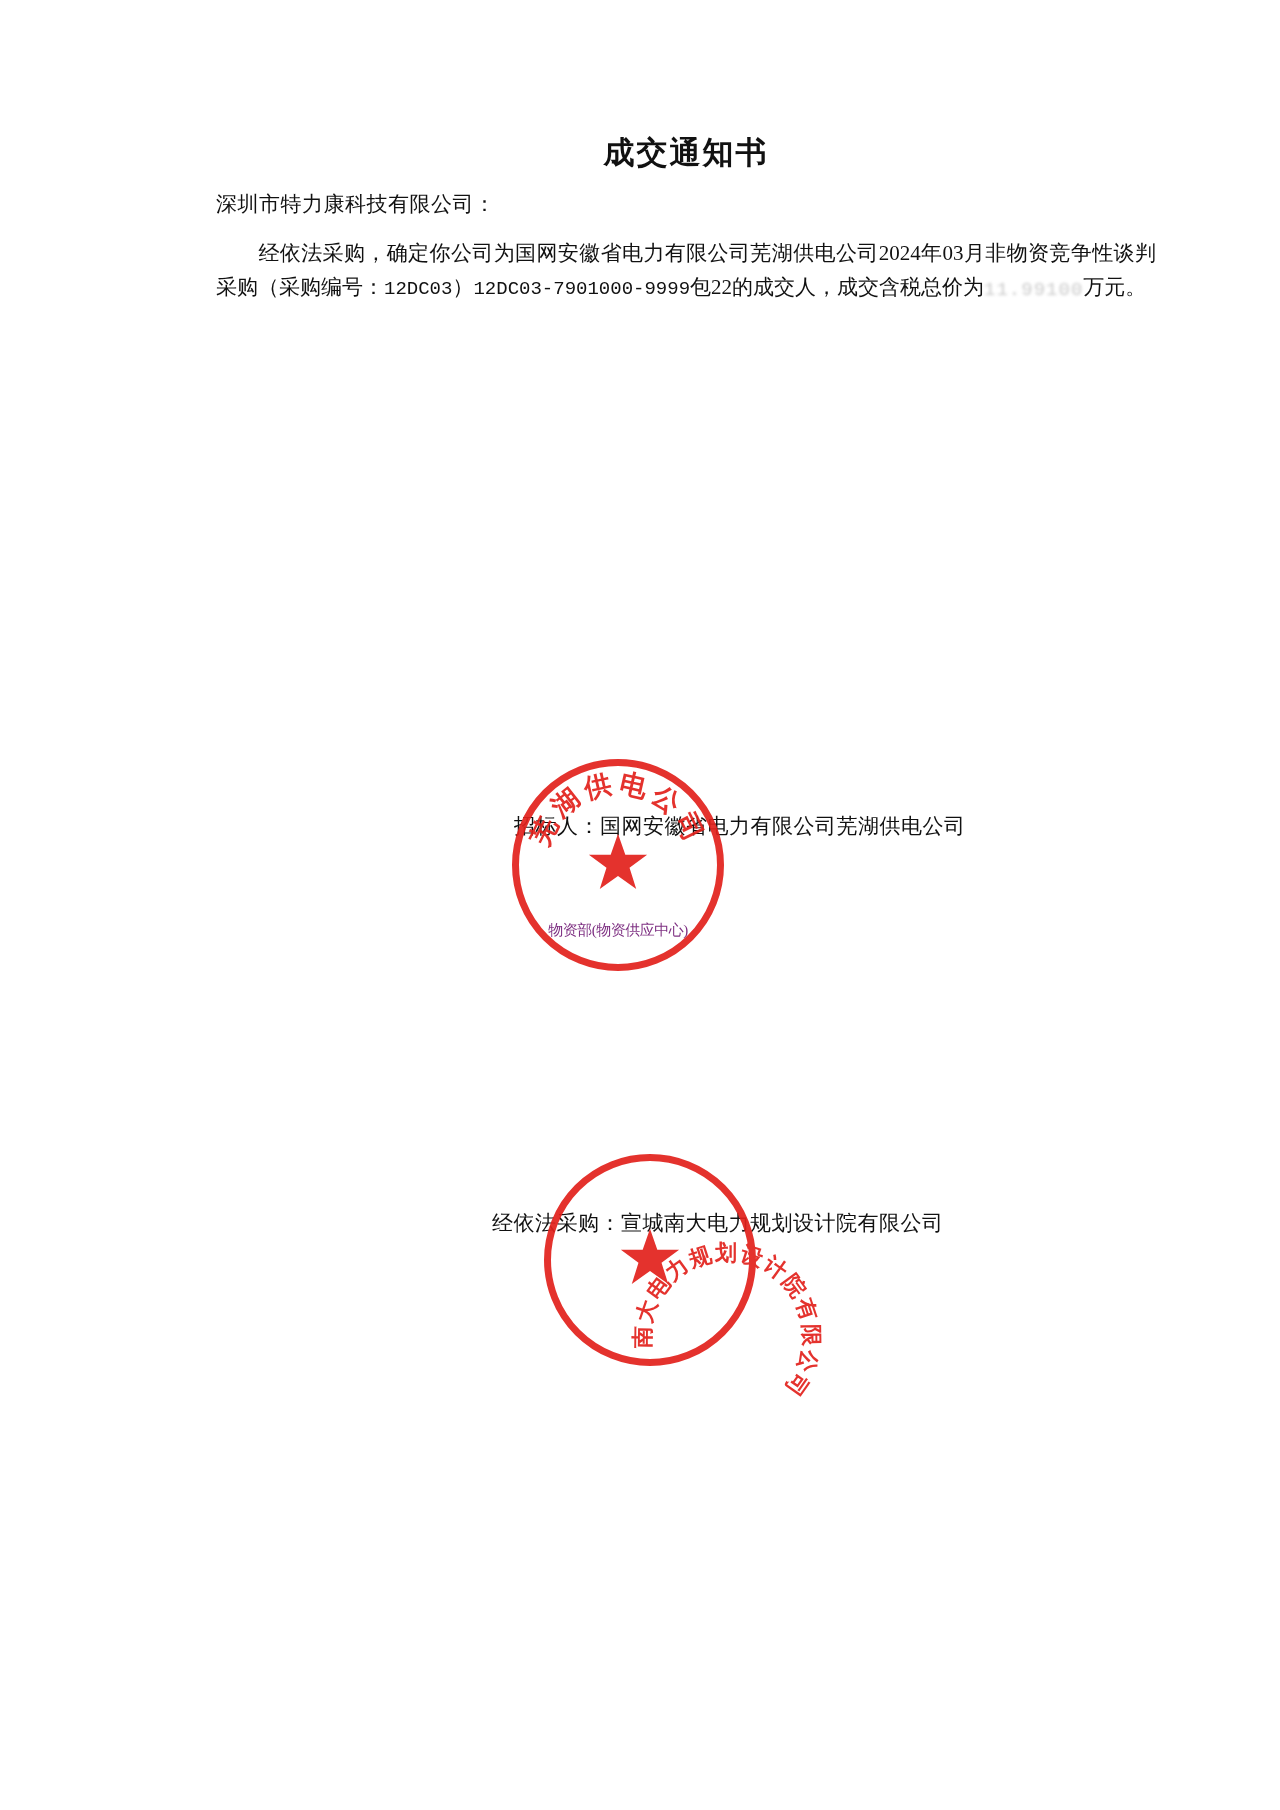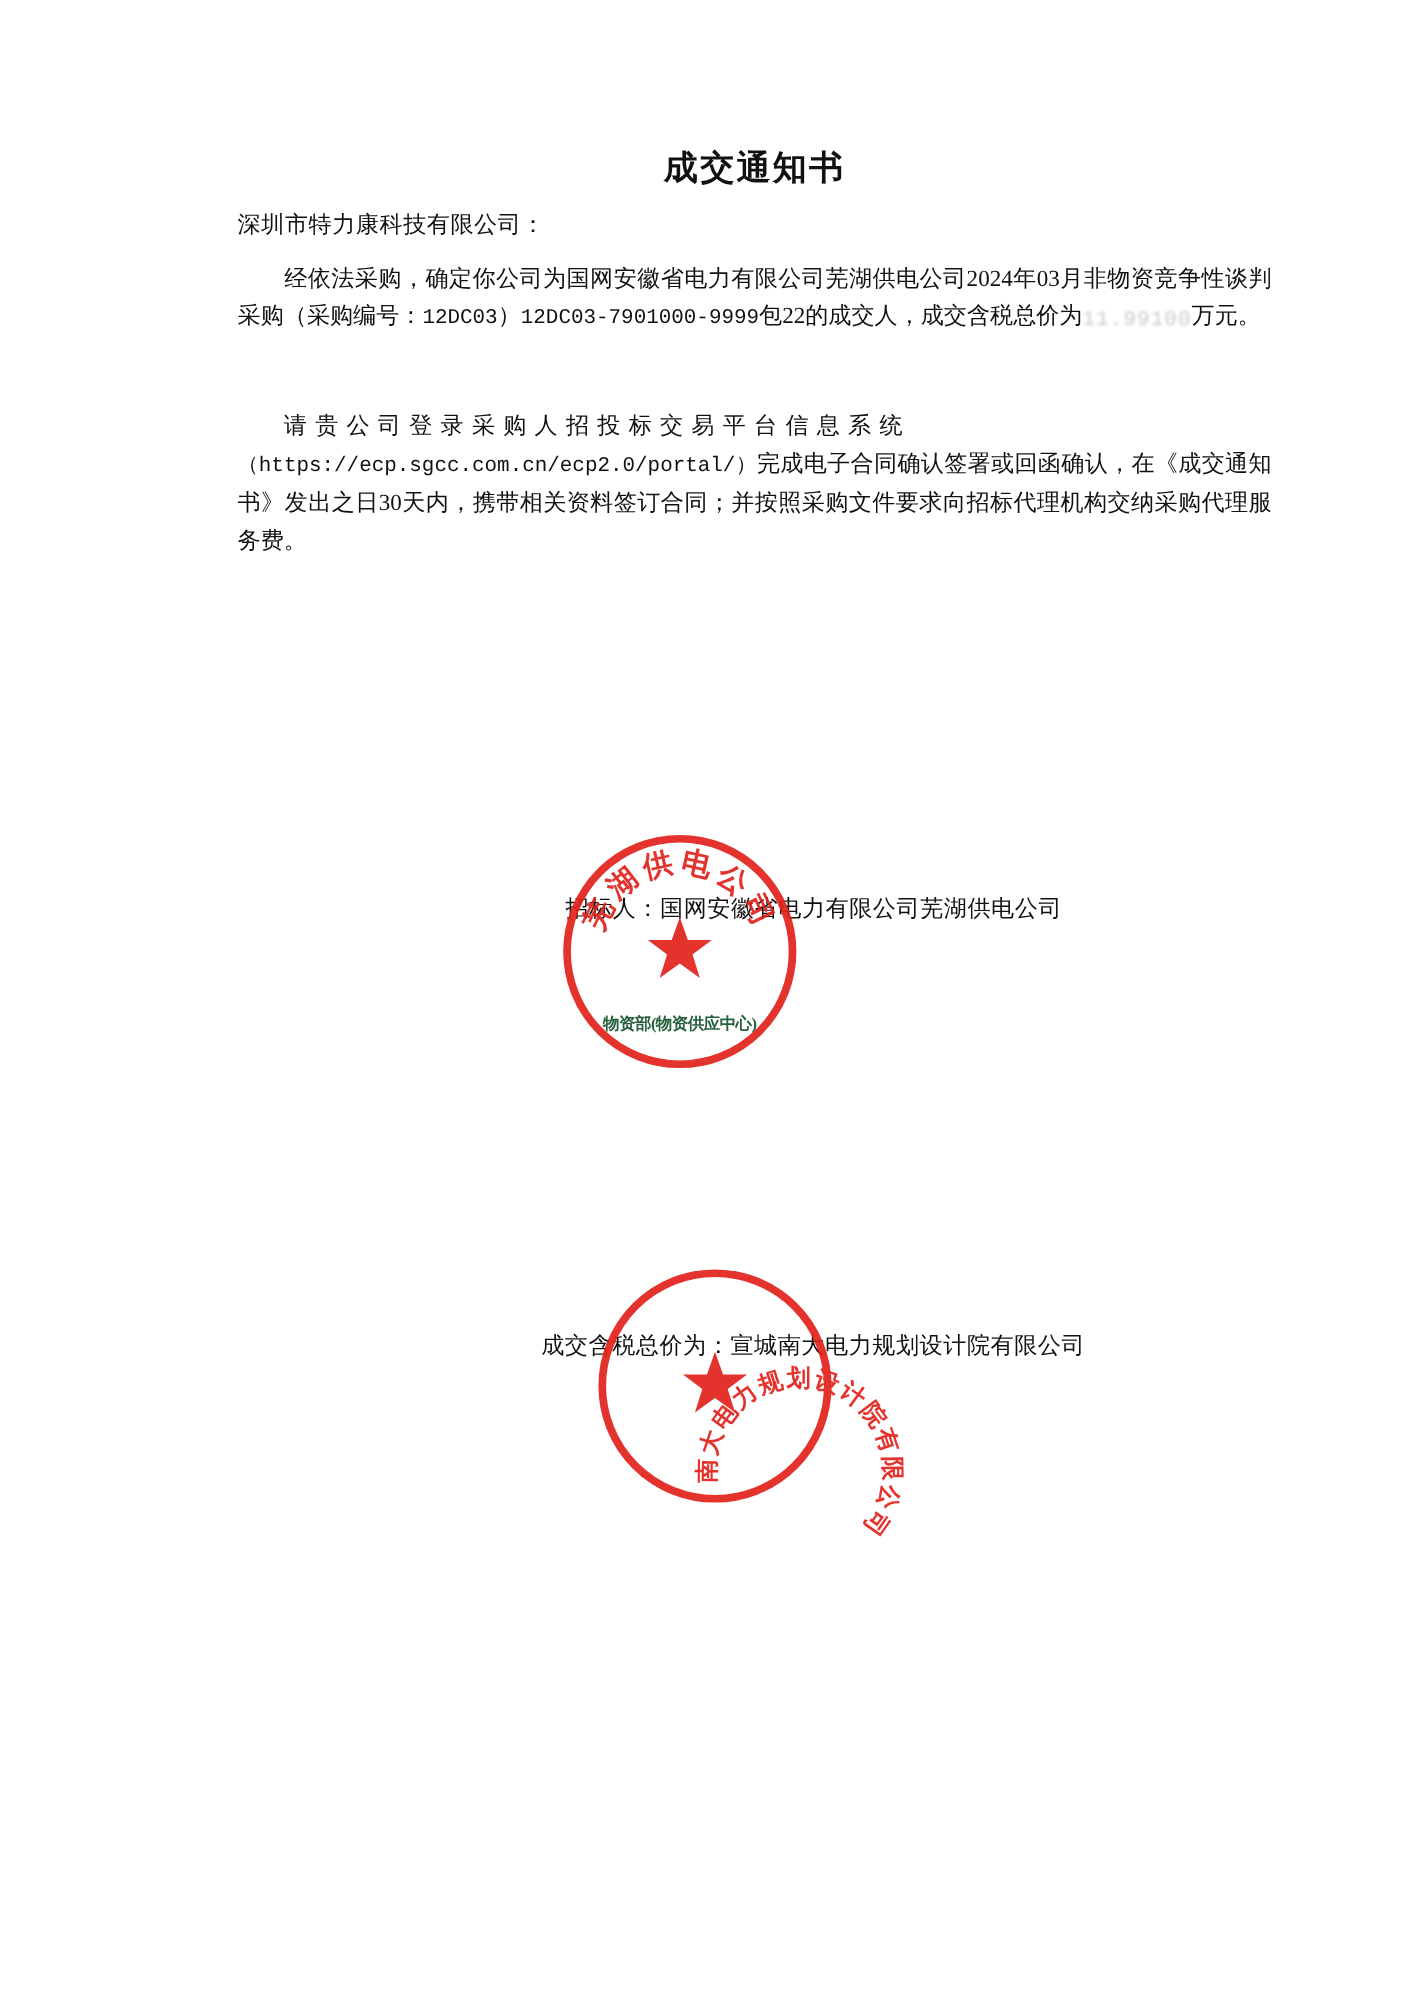--- a/index.html
+++ b/index.html
@@ -128,44 +128,40 @@
     fill: #e2211c;
     font-family: "Liberation Serif", "DejaVu Serif", serif;
     font-weight: bold;
   }
   .seal-bottom-text {
     position: absolute;
     left: 0;
     bottom: 24px;
     width: 100%;
     text-align: center;
-    color: #14532d;
+    color: #701a75;
     font-size: 15px;
-    font-weight: bold;
+    font-weight: normal;
     font-family: "Liberation Serif", "DejaVu Serif", serif;
     letter-spacing: -0.5px;
   }
 </style>
 </head>
 <body>
 
 <div class="page">
 
   <div class="doc-title">成交通知书</div>
 
   <div class="addressee">深圳市特力康科技有限公司：</div>
 
   <div class="para" id="para1">
     <span class="indent"></span><span>经依法采购，确定你公司为国网安徽省电力有限公司芜湖供电公司2024年03月非物资竞争性谈判采购（采购编号：</span><span class="mono">12DC03</span><span>）</span><span class="mono">12DC03-7901000-9999</span><span>包22的成交人，成交含税总价为</span><span class="amount-blur">11.99100</span><span>万元。</span>
   </div>
 
-  <div class="para" id="para2">
-    <span class="indent"></span><span class="spread">请贵公司登录采购人招投标交易平台信息系统</span><br>
-    <span class="mono">（https://ecp.sgcc.com.cn/ecp2.0/portal/）</span><span>完成电子合同确认签署或回函确认，在《成交通知书》发出之日30天内，携带相关资料签订合同；并按照采购文件要求向招标代理机构交纳采购代理服务费。</span>
-  </div>
 
 
   <div class="sig-line" id="sig-tenderer">
     <span>招标人：</span><span>国网安徽省电力有限公司芜湖供电公司</span>
   </div>
 
   <div class="seal" id="seal-tenderer">
     <svg class="seal-arc" viewBox="0 0 198 198">
       <defs>
         <path id="arcTop1" d="M 27,99 A 72,72 0 0 1 171,99"></path>
@@ -174,21 +170,21 @@
         <textPath href="#arcTop1" startOffset="50%" text-anchor="middle">芜湖供电公司</textPath>
       </text>
     </svg>
     <svg class="star" viewBox="0 0 100 100">
       <polygon points="50,3 61.8,36.5 97,36.5 68.6,57.8 79.4,92 50,70.8 20.6,92 31.4,57.8 3,36.5 38.2,36.5" fill="#e2211c"></polygon>
     </svg>
     <div class="seal-bottom-text">物资部(物资供应中心)</div>
   </div>
 
   <div class="sig-line" id="sig-agent">
-    <span>成交含税总价为：</span><span>宣城南大电力规划设计院有限公司</span>
+    <span>经依法采购：</span><span>宣城南大电力规划设计院有限公司</span>
   </div>
 
   <div class="seal" id="seal-agent">
     <svg class="seal-arc" viewBox="0 0 198 198">
       <defs>
         <path id="arcTop2" d="M 22,99 A 77,77 0 1 1 176,99"></path>
         <path id="arcAll2" d="M 99,176 A 77,77 0 1 1 99,176.01"></path>
       </defs>
       <text font-size="22" letter-spacing="2">
         <textPath href="#arcAll2" startOffset="25%" text-anchor="middle">宣城南大电力规划设计院有限公司</textPath>

